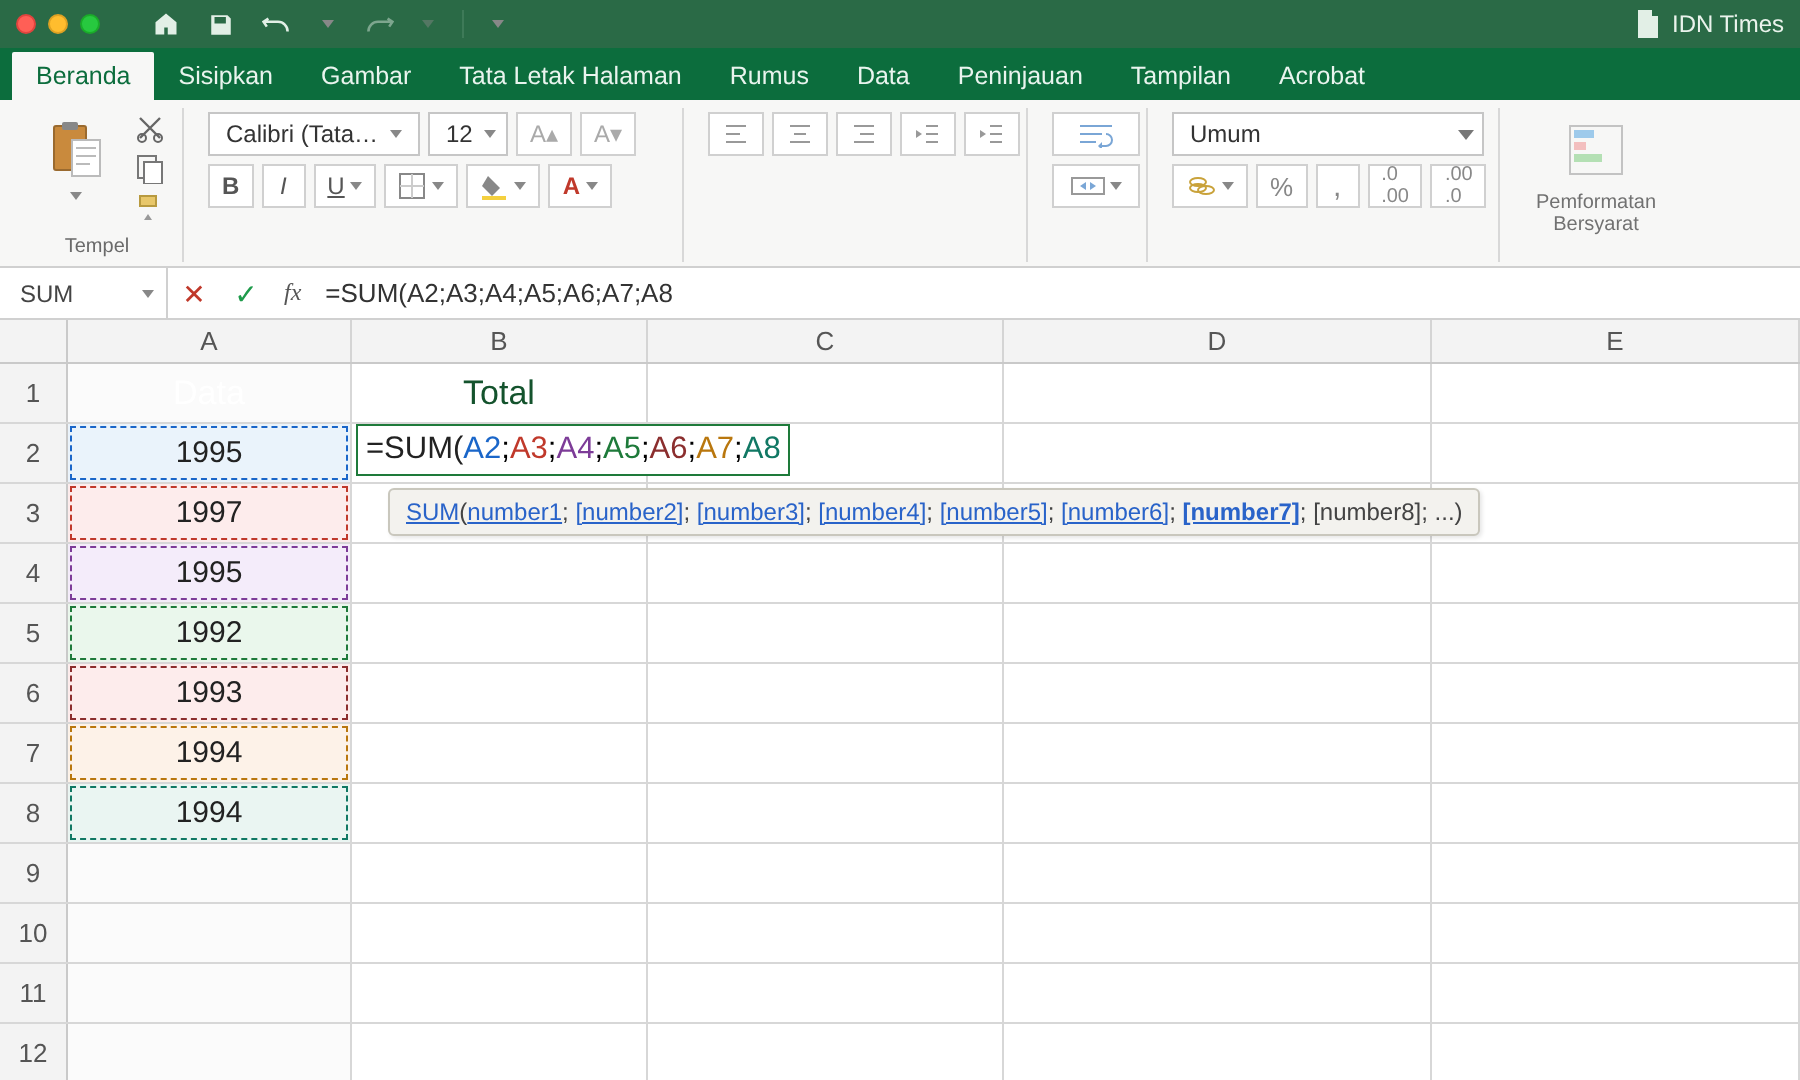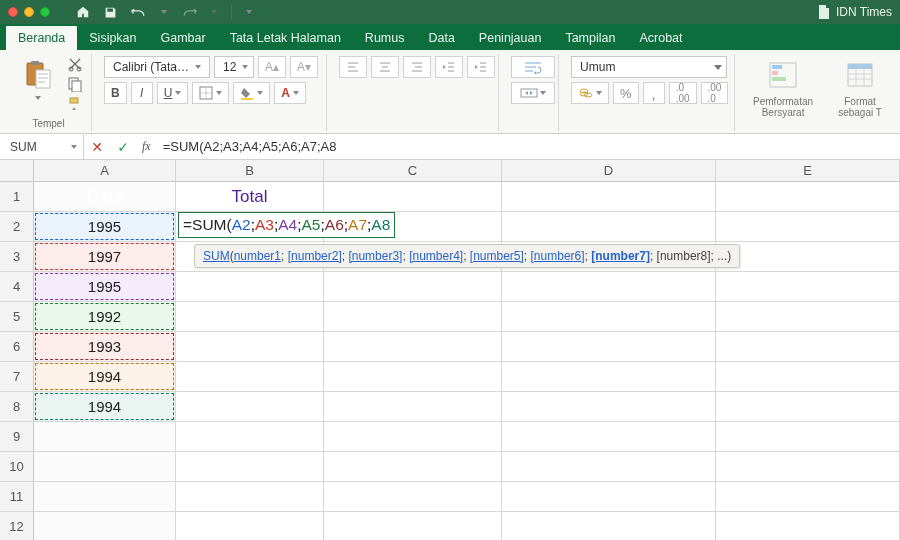--- a/index.html
+++ b/index.html
@@ -57,21 +57,21 @@
   .corner { width:34px; border-right:1px solid #c9c9c9; background:#f3f3f3; }
   .colh { border-right:1px solid #d4d4d4; background:#f3f3f3; color:#555; display:flex; align-items:center; justify-content:center; font-size:13px; }
   .colA { width:142px; } .colB { width:148px; } .colC { width:178px; } .colD { width:214px; } .colE { width:184px; }
 
   .rowg { display:flex; height:30px; border-bottom:1px solid #d7d7d7; }
   .rowh { width:34px; border-right:1px solid #c9c9c9; background:#f3f3f3; color:#555; display:flex; align-items:center; justify-content:center; font-size:13px; }
   .cell { border-right:1px solid #d7d7d7; display:flex; align-items:center; justify-content:center; font-size:15px; color:#222; position:relative; }
 
   
   .hdrA { background:#b02318; color:#fff; font-size:17px; }
-  .hdrB { font-size:17px; color:#4c1d95; }
+  .hdrB { font-size:17px; color:#14532d; }
   .marching { position:absolute; inset:1px; border:1.5px dashed #1e7a3a; pointer-events:none; }
   .marching.blue { border-color:#1a66c9; }
   .marching.red { border-color:#c0392b; }
   .marching.purple { border-color:#7d3c98; }
   .marching.green { border-color:#1e7a3a; }
   .marching.dkred { border-color:#8b2e2e; }
   .marching.orange { border-color:#b9770e; }
   .marching.teal { border-color:#117864; }
 
   .colA.cell { background: #fbfbfb; }
@@ -321,30 +321,20 @@
         <div class="iconbig">
             <svg width="30" height="28" viewBox="0 0 30 28">
               <rect x="2" y="2" width="26" height="24" fill="none" stroke="#bbb"></rect>
               <rect x="4" y="4" width="10" height="4" fill="#8fc3ea"></rect>
               <rect x="4" y="10" width="6" height="4" fill="#f3b6b6"></rect>
               <rect x="4" y="16" width="14" height="4" fill="#a9dca9"></rect>
             </svg>
           </div>
         <span style="font-size:10px;text-align:center;line-height:1.1;">Pemformatan Bersyarat</span>
       </div>
-      <div class="bigbtn" style="width:62px;">
-        <div class="iconbig">
-            <svg width="28" height="26">
-              <rect x="2" y="2" width="24" height="22" fill="none" stroke="#bbb"></rect>
-              <rect x="2" y="2" width="24" height="5" fill="#9cc2e4"></rect>
-              <path stroke="#ccc" d="M2 12h24M2 17h24M10 7v17M18 7v17"></path>
-            </svg>
-          </div>
-        <span style="font-size:10px;text-align:center;line-height:1.1;">Format sebagai T</span>
-      </div>
     </div>
   </div>
 </div>
 
 <div class="fxbar">
   <div class="namebox">
       <span>SUM</span>
       <span class="caret-sm"></span>
     </div>
   <div class="fx-btns">

